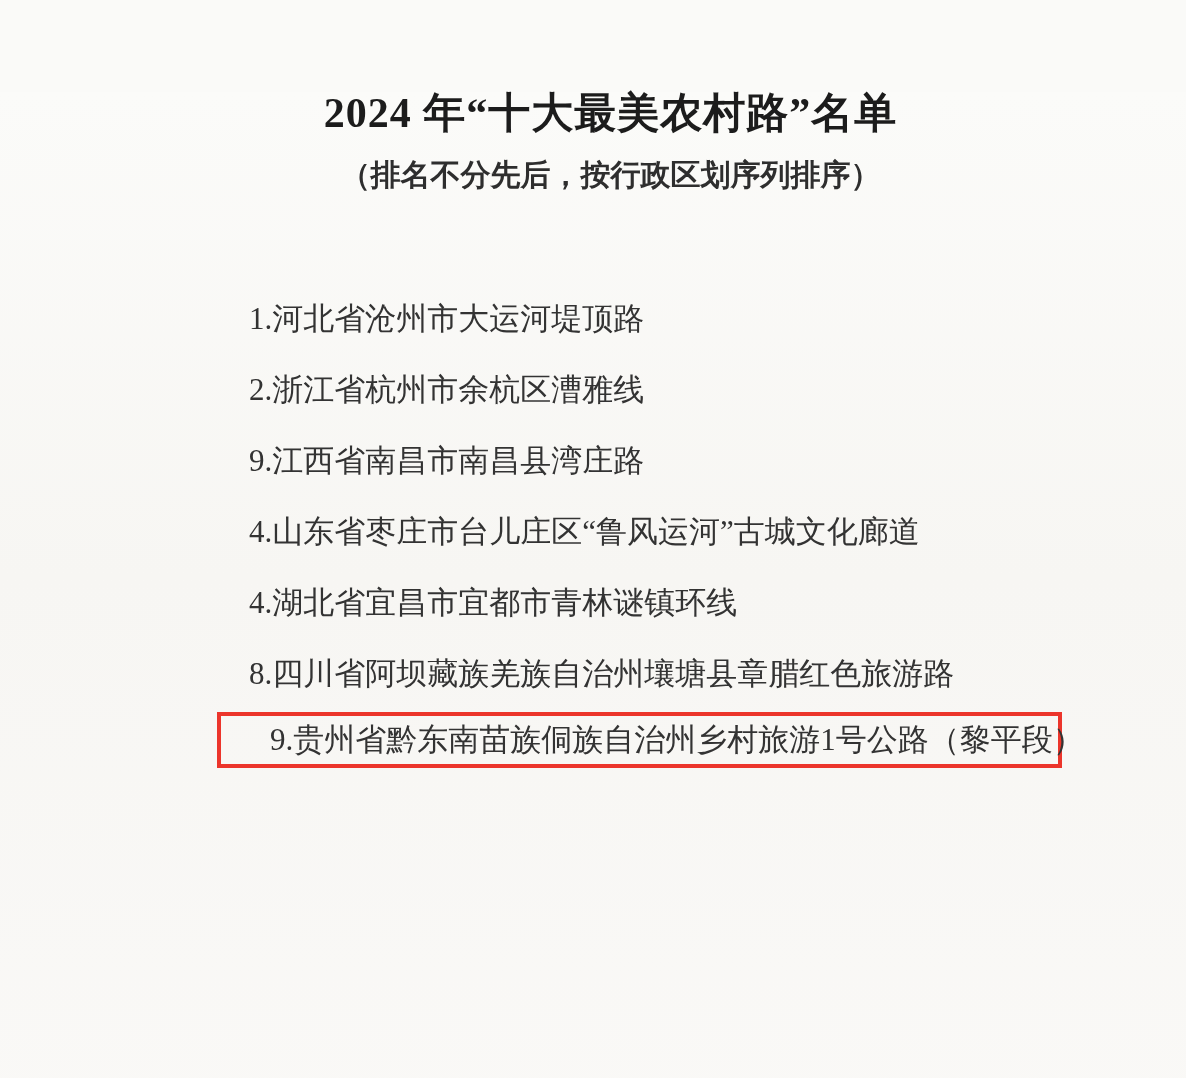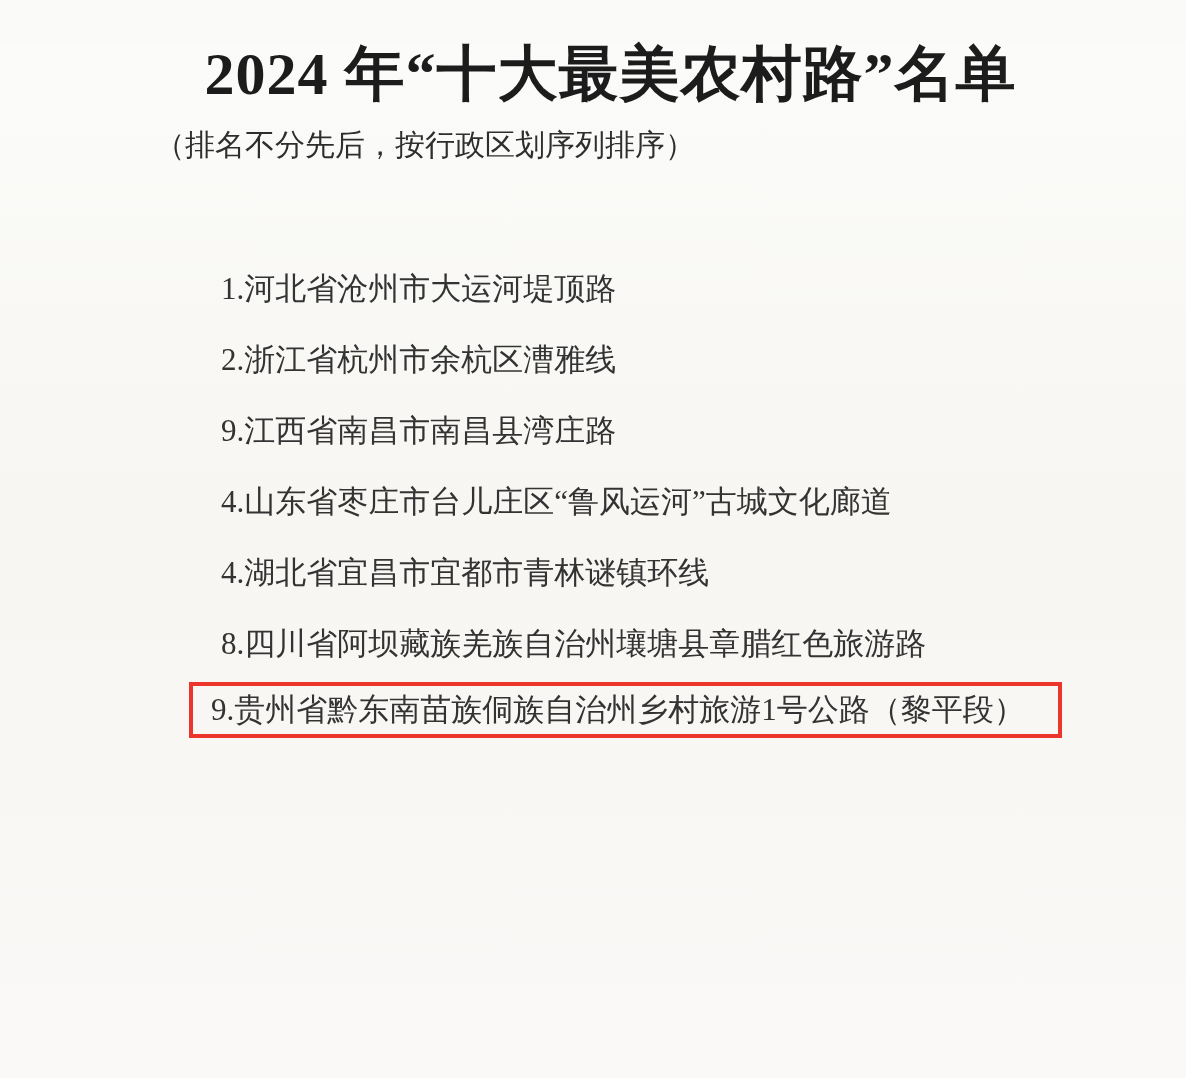--- a/index.html
+++ b/index.html
@@ -15,53 +15,55 @@
     overflow: hidden;
   }
   .page {
     box-sizing: border-box;
     width: 1186px;
     height: 1078px;
     padding: 0 120px 0 155px;
     background: linear-gradient(180deg, #fbfbf9 0%, #f7f6f3 45%, #faf9f7 100%);
   }
   .doc-title {
-    margin: 44px 0 0 0;
+    margin: 92px 0 0 0;
     text-align: center;
-    font-size: 60px;
+    font-size: 42px;
     font-weight: 700;
     letter-spacing: 1px;
     color: #1c1c1c;
     line-height: 1.0;
   }
   .doc-subtitle {
     margin: 24px 0 0 0;
-    text-align: left;
+    text-align: center;
     font-size: 30px;
-    font-weight: 400;
+    font-weight: 700;
     color: #2e2e2e;
     line-height: 1.1;
   }
   .road-list {
     margin-top: 95px;
+    margin-left: 28px;
   }
   .item {
     font-size: 31px;
     line-height: 65px;
     margin: 0 0 6px 0;
     text-indent: 66px;
     color: #333333;
     white-space: nowrap;
   }
   .item.wrap {
     white-space: pre-line;
   }
   .highlight-box {
     border: 4px solid #ec352b;
     margin: 4px 4px 12px 34px;
+    padding-left: 31px;
   }
   .highlight-box .item {
     line-height: 48px;
     text-indent: 18px;
     margin: 0;
     white-space: nowrap;
   }
 </style>
 </head>
 <body>

